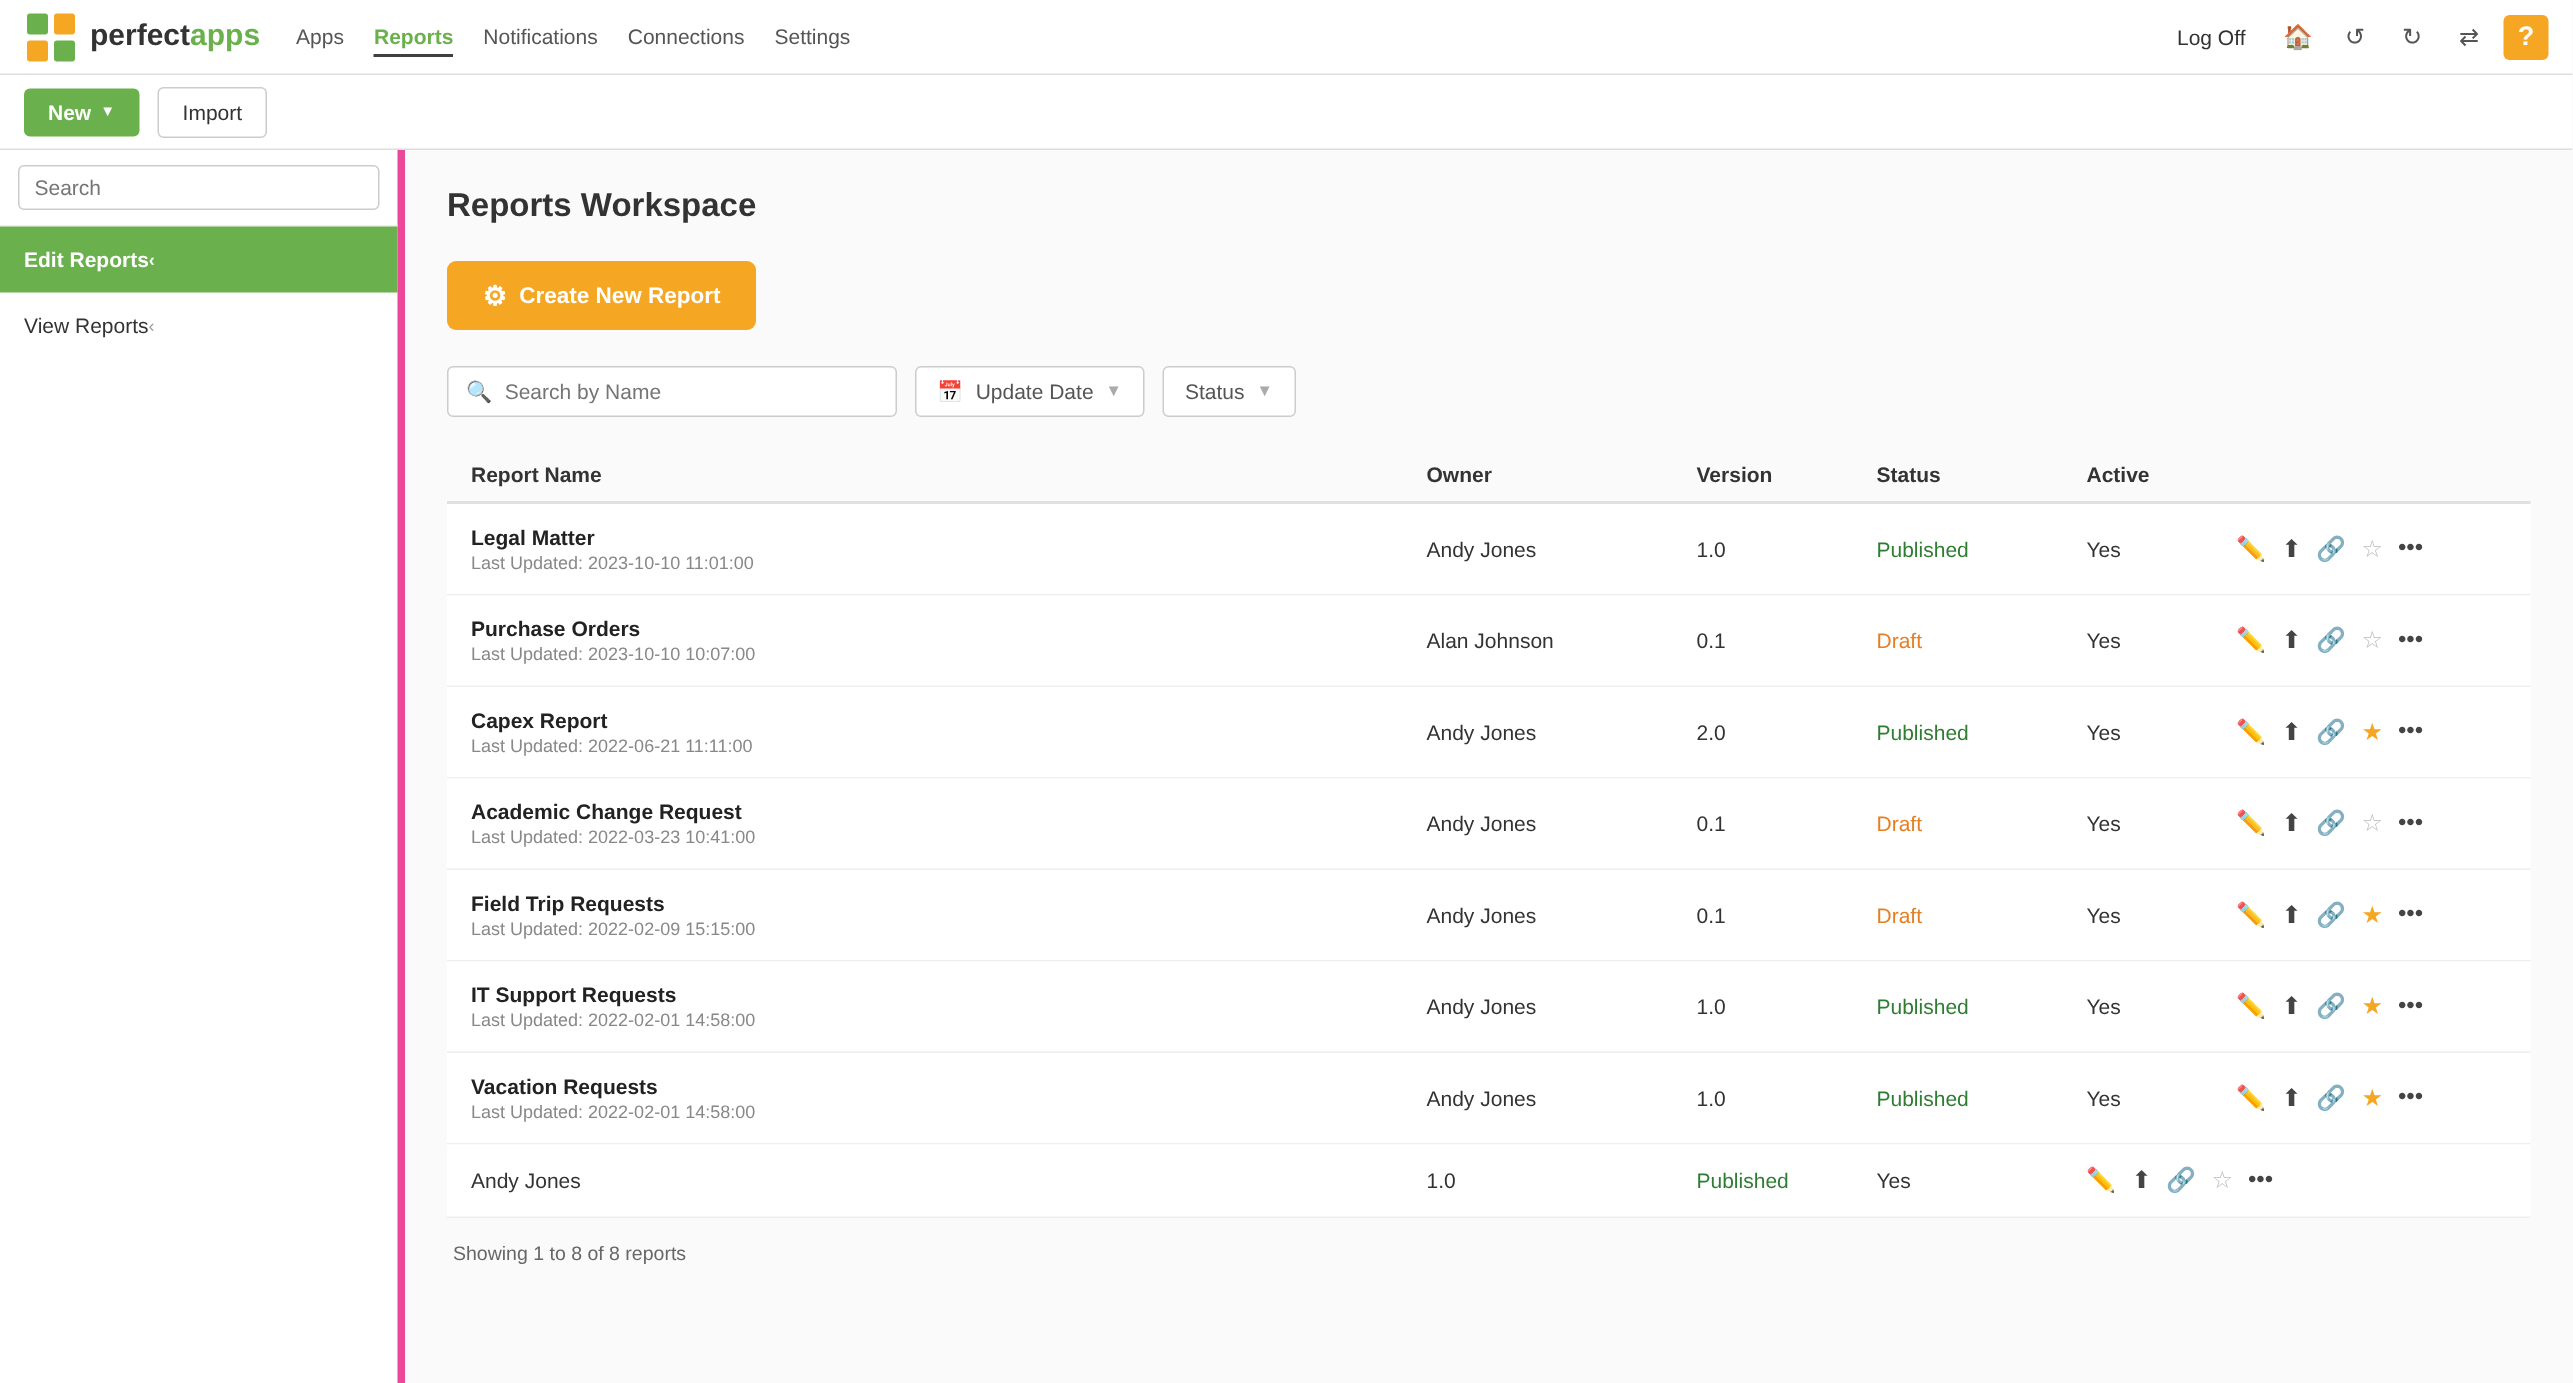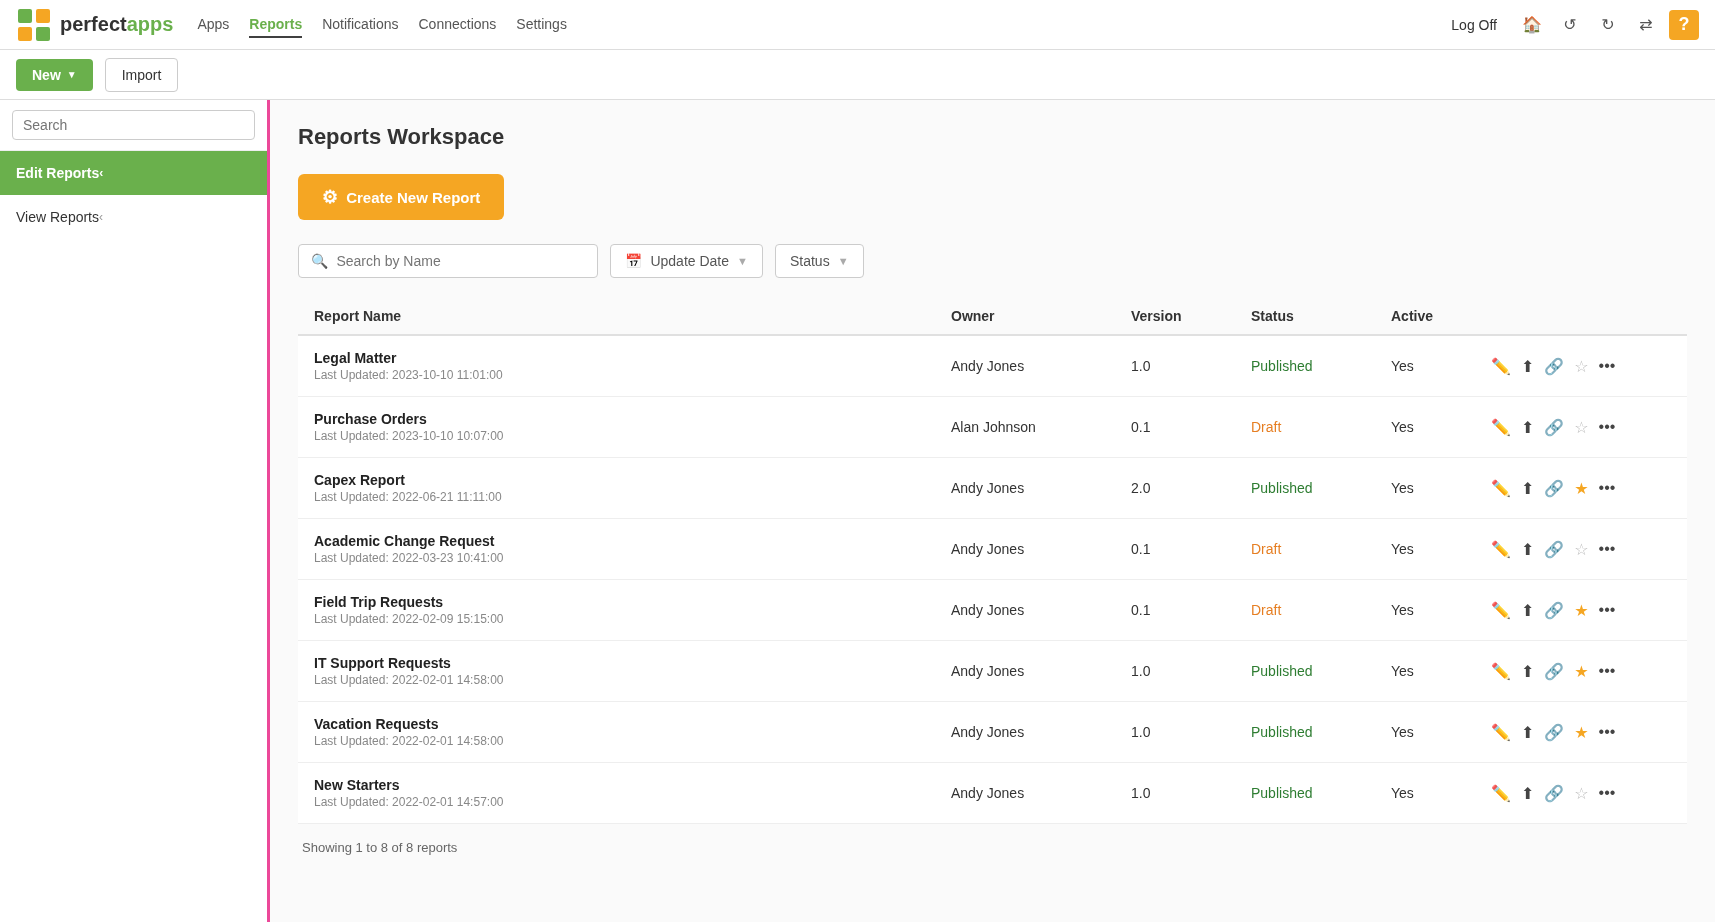--- a/index.html
+++ b/index.html
@@ -37,21 +37,21 @@
     .btn-new .arrow { font-size: 10px; }
     .btn-import {
       background: #fff; color: #333; border: 1px solid #ccc; padding: 8px 16px;
       border-radius: 4px; cursor: pointer; font-size: 14px;
     }
 
     
     .layout { display: flex; height: calc(922px - 100px); }
 
     
-    .sidebar { width: 270px; background: #fff; border-right: 3px solid #ec4899; flex-shrink: 0; }
+    .sidebar { width: 270px; background: #fff; border-right: 5px solid #ec4899; flex-shrink: 0; }
     .sidebar-search {
       padding: 10px 12px; border-bottom: 1px solid #eee;
     }
     .sidebar-search input {
       width: 100%; padding: 6px 10px; border: 1px solid #ccc; border-radius: 4px;
       font-size: 14px; color: #666;
     }
     .sidebar-item {
       display: flex; align-items: center; justify-content: flex-start;
       padding: 14px 16px; cursor: pointer; font-size: 14px; color: #333;
@@ -316,24 +316,20 @@
       <div>Yes</div>
       <div class="row-actions">
         <span class="action-icon" title="Edit">✏️</span>
         <span class="action-icon" title="Upload">⬆</span>
         <span class="action-icon" title="Link">🔗</span>
         <span class="action-icon star-filled" title="Favorite">★</span>
         <span class="action-icon" title="More">•••</span>
       </div>
     </div>
         <div class="table-row">
-      <div>
-        <div class="report-name">New Starters</div>
-        <div class="report-updated">Last Updated: 2022-02-01 14:57:00</div>
-      </div>
       <div>Andy Jones</div>
       <div>1.0</div>
       <div class="status-published">Published</div>
       <div>Yes</div>
       <div class="row-actions">
         <span class="action-icon" title="Edit">✏️</span>
         <span class="action-icon" title="Upload">⬆</span>
         <span class="action-icon" title="Link">🔗</span>
         <span class="action-icon star-empty" title="Favorite">☆</span>
         <span class="action-icon" title="More">•••</span>

